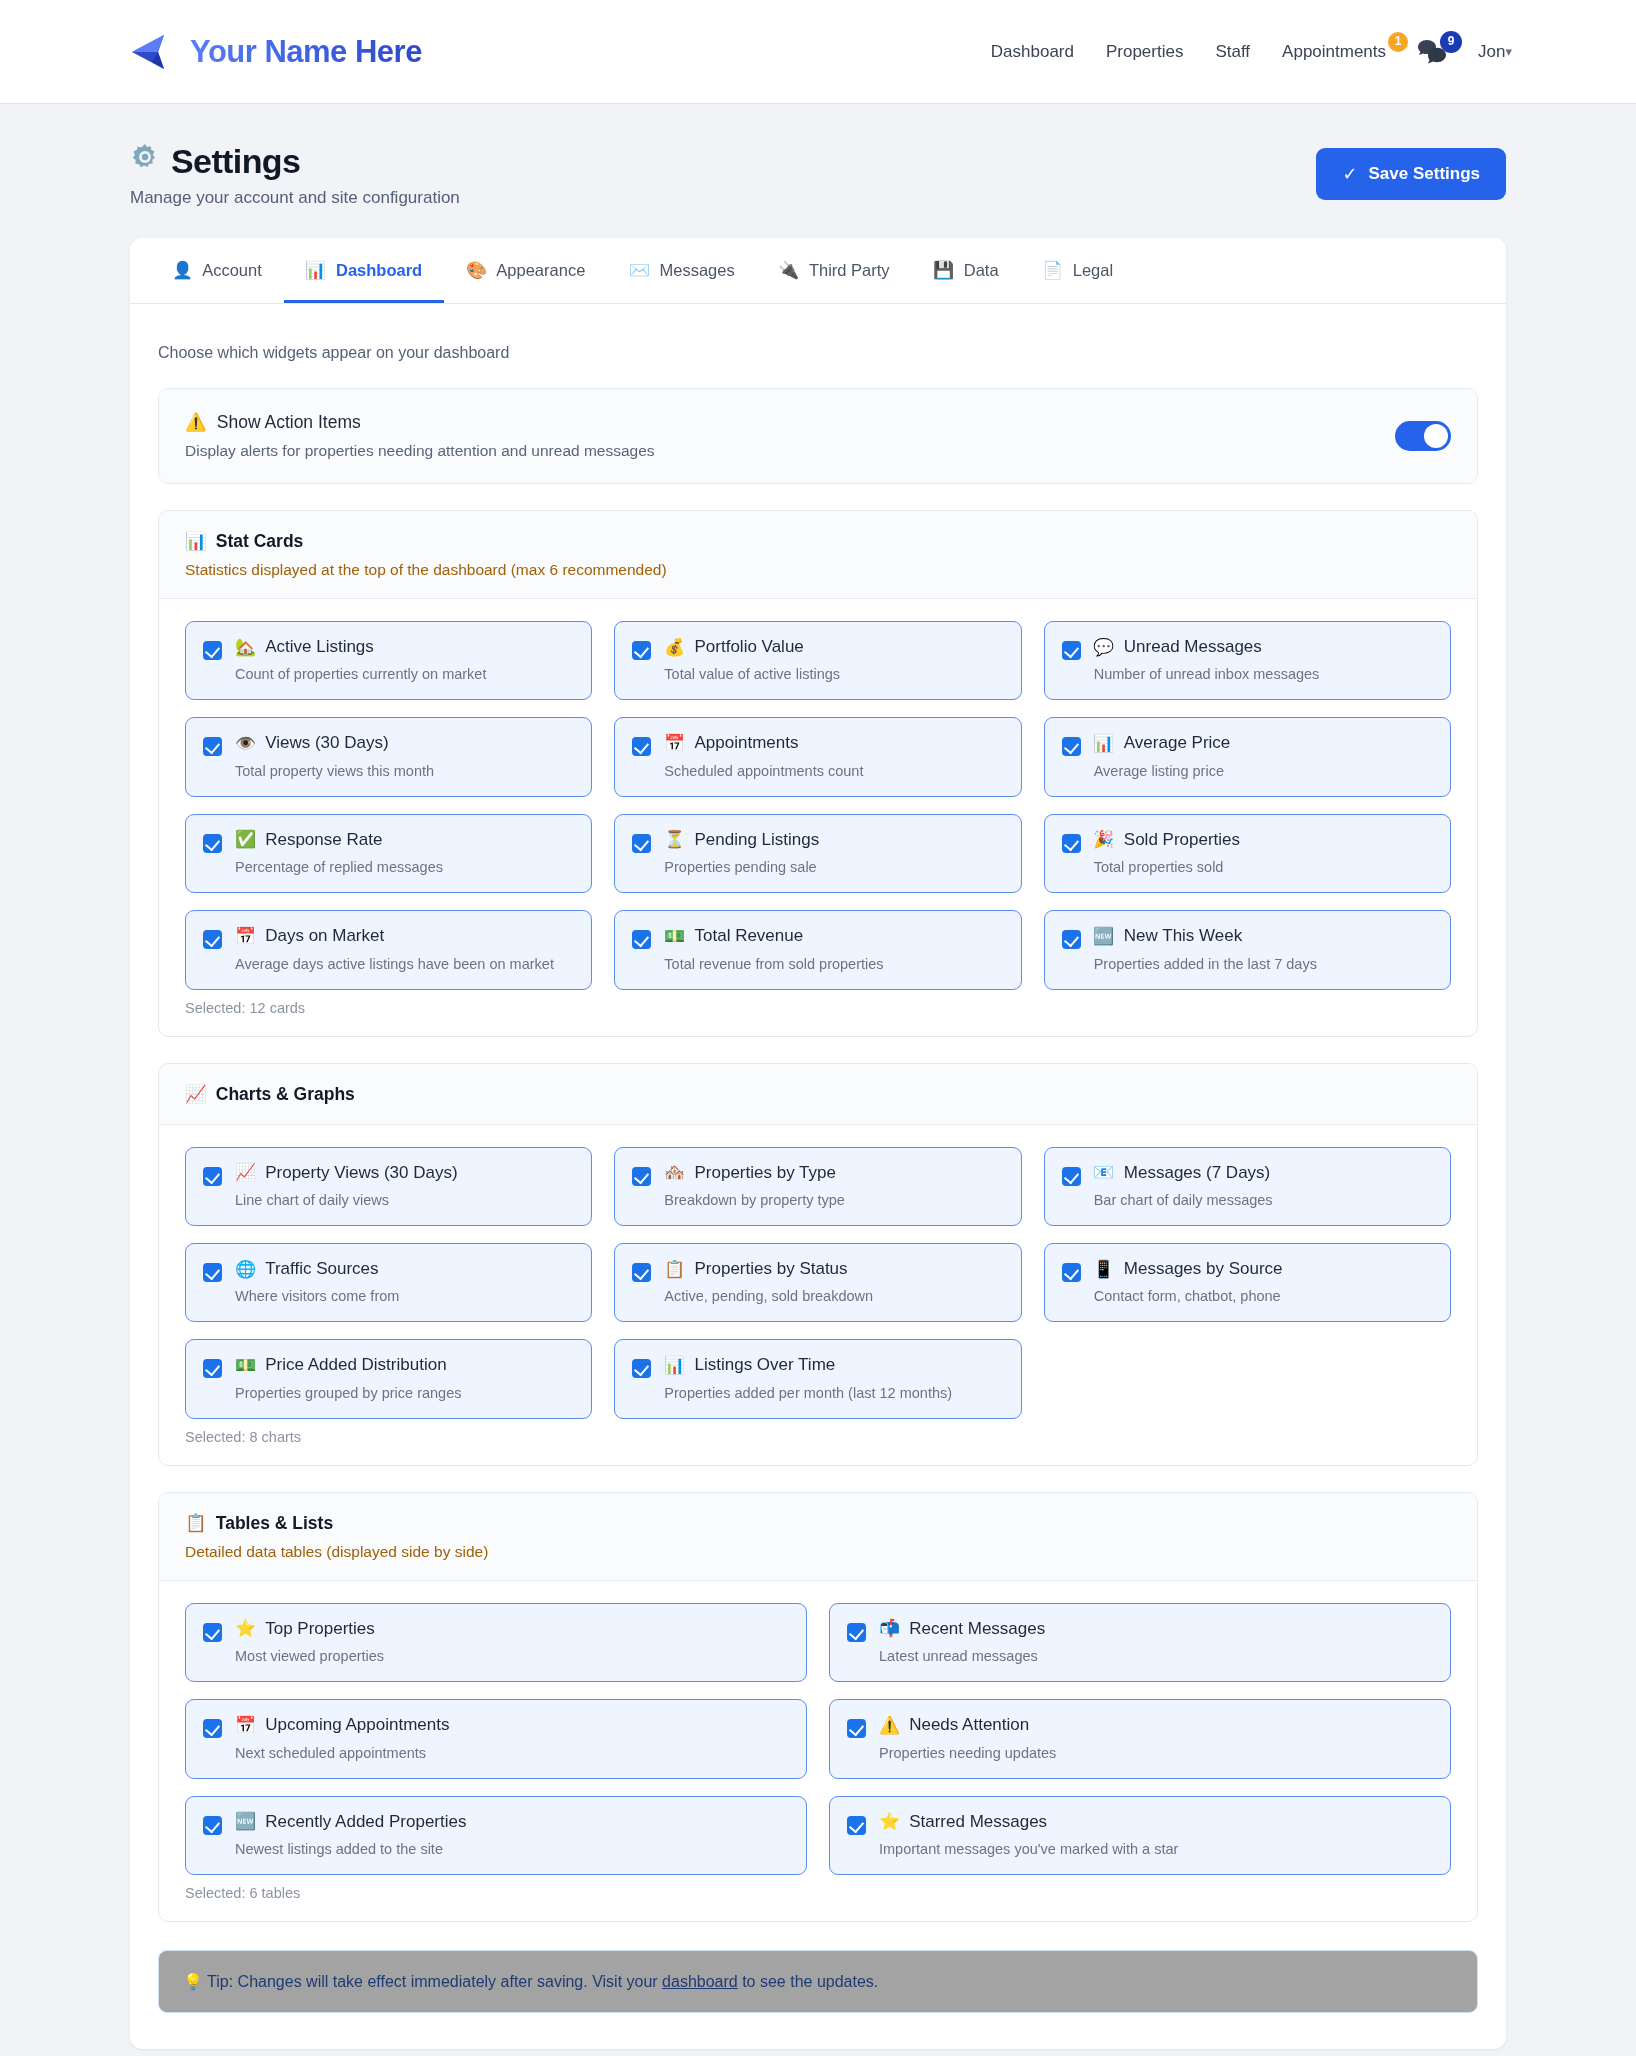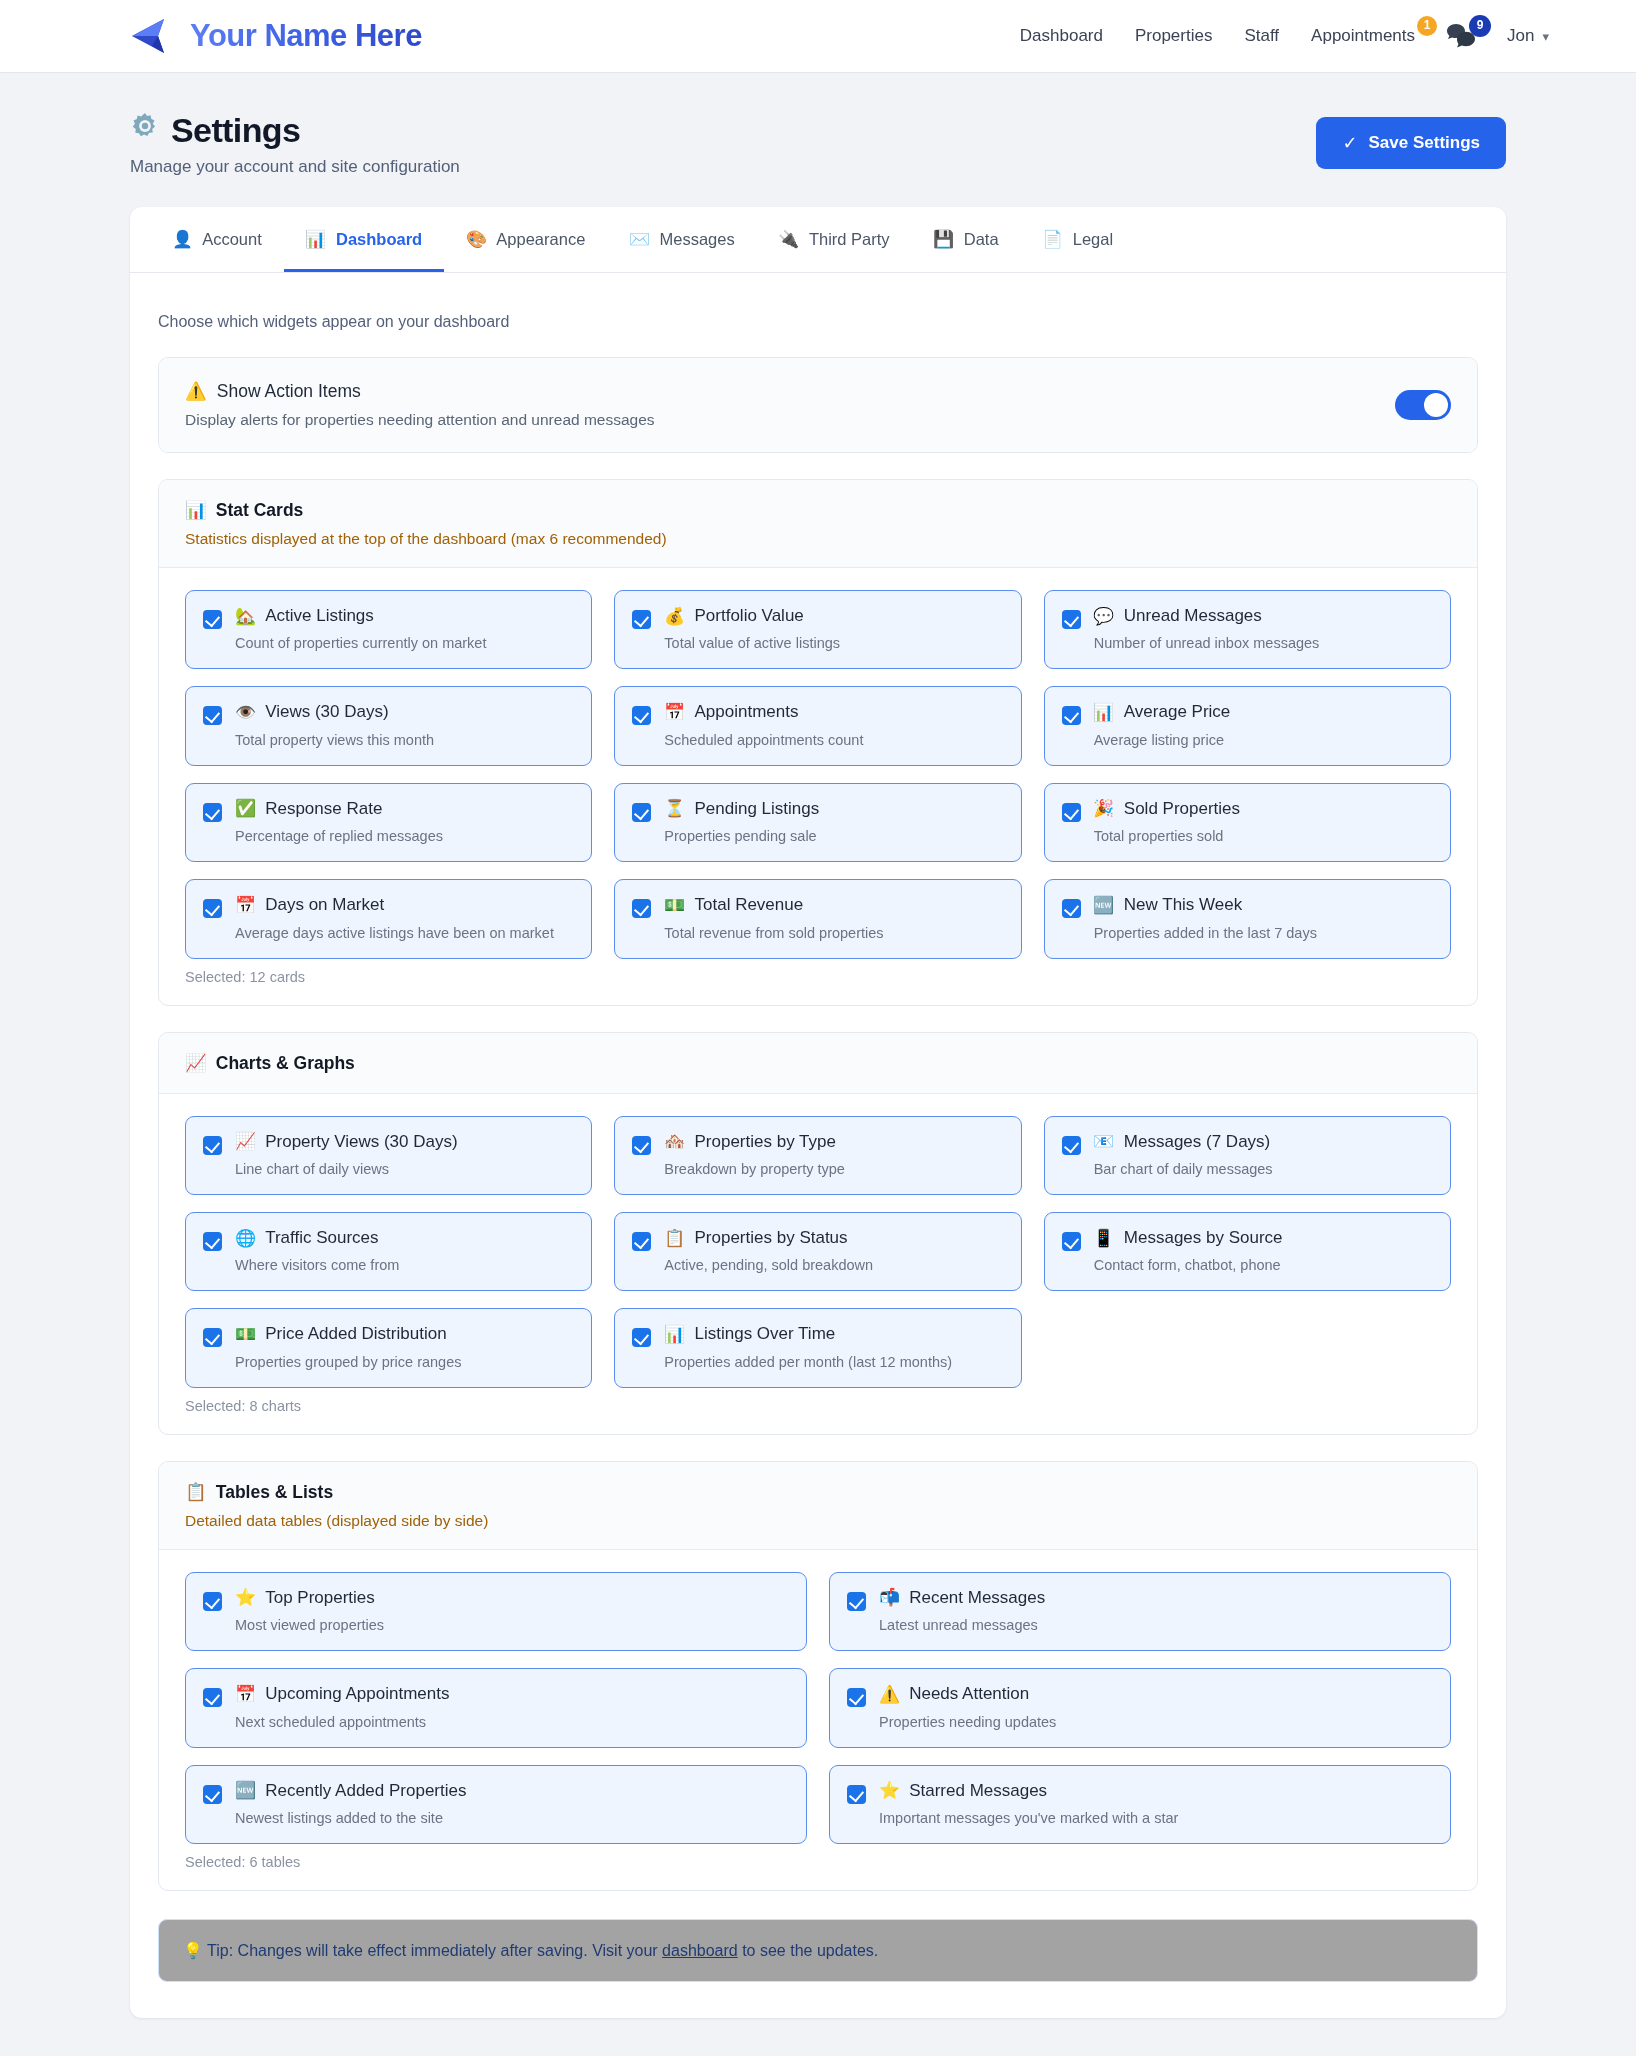--- a/index.html
+++ b/index.html
@@ -8,24 +8,24 @@
     font-family: "Liberation Sans", sans-serif;
     background: #f1f3f6;
     color: #1f2937;
     -webkit-font-smoothing: antialiased;
   }
   body { padding-bottom: 40px; }
 
   
   .navbar {
     background: #ffffff;
-    height: 73px;
-    display: flex;
-    align-items: center;
-    padding: 0 83px 0 130px;
+    height: 104px;
+    display: flex;
+    align-items: center;
+    padding: 0 120px 0 130px;
     border-bottom: 1px solid #e2e6ea;
   }
   .brand { display: flex; align-items: center; gap: 14px; }
   .brand-logo { width: 46px; height: 40px; display: block; }
   .brand-name {
     font-size: 31px;
     font-weight: bold;
     letter-spacing: -0.5px;
     background: linear-gradient(90deg, #5b7df5 0%, #3b5fe0 55%, #2f49c9 100%);
     -webkit-background-clip: text;
@@ -79,21 +79,20 @@
     font-weight: bold;
     line-height: 21px;
     width: 22px;
     height: 22px;
     border-radius: 50%;
     text-align: center;
   }
   .user-menu {
     display: flex;
     align-items: center;
-    gap: 8px;
     padding: 8px 4px 8px 12px;
     font-size: 17px;
     color: #3b4354;
     white-space: nowrap;
   }
   .chev { font-size: 13px; color: #6b7280; }
 
   
   .page-head {
     display: flex;

